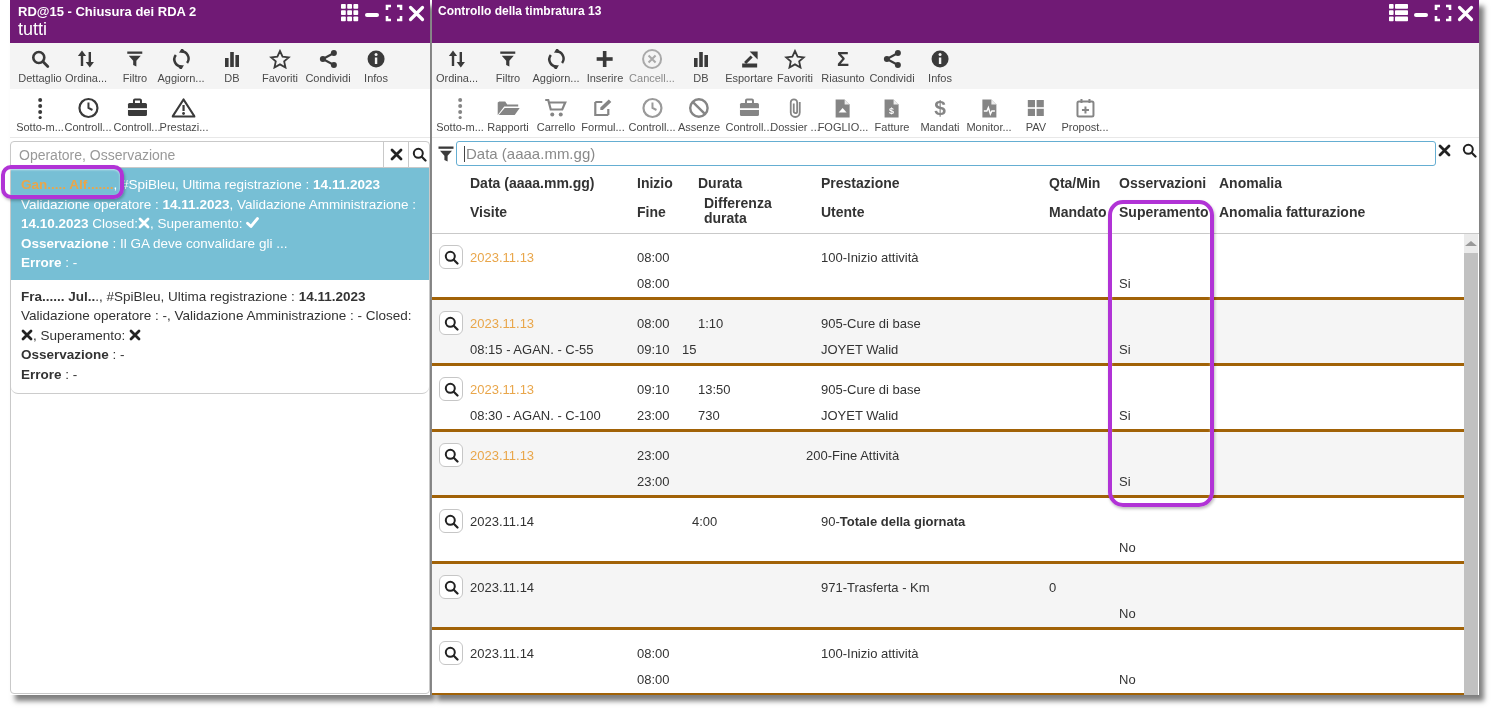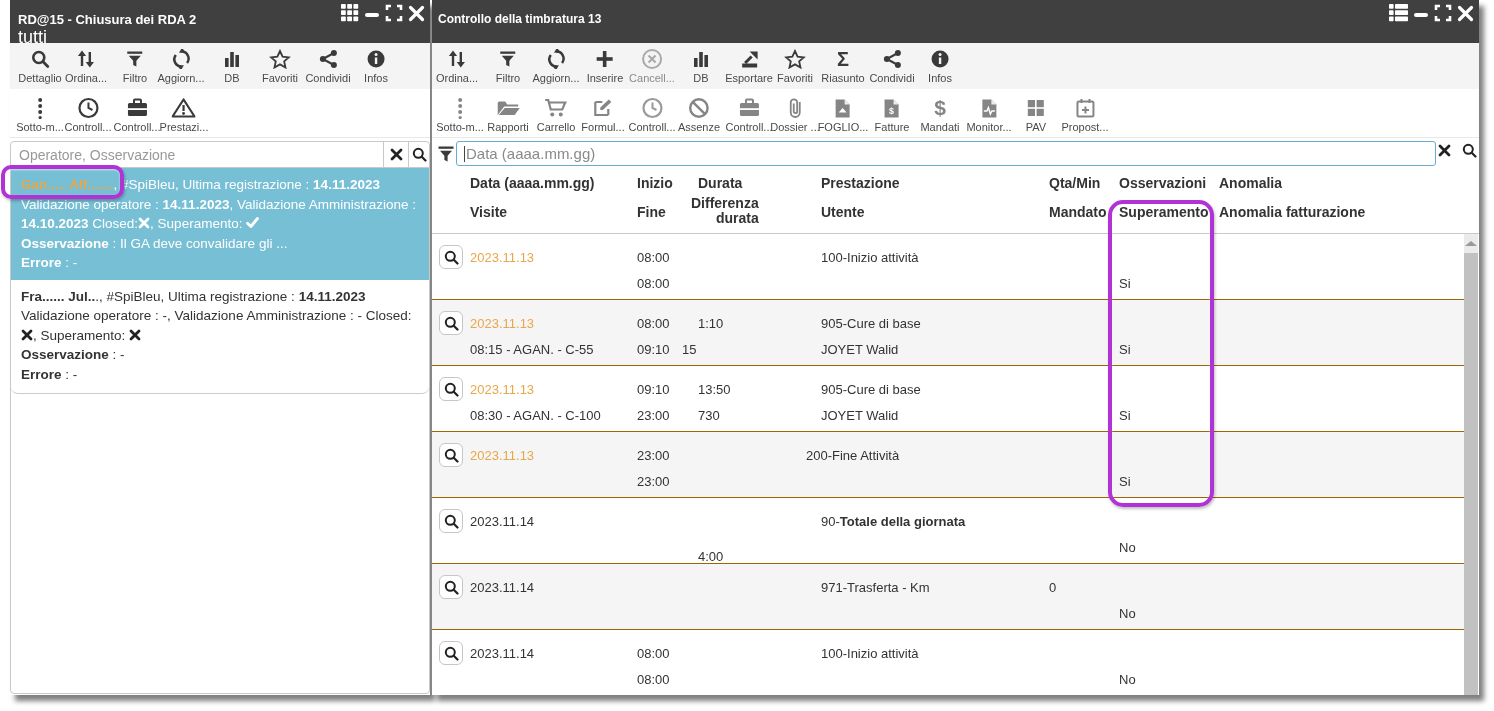--- a/index.html
+++ b/index.html
@@ -1,21 +1,21 @@
 <!DOCTYPE html>
 <html><head>
 <meta charset="utf-8">
 <style>
 * { margin:0; padding:0; box-sizing:border-box; }
 html,body { width:1494px; height:711px; background:#fff; font-family:"Liberation Sans", sans-serif; overflow:hidden; }
 .win { position:absolute; top:0; background:#fff; box-shadow:5px 6px 5px rgba(0,0,0,0.5); }
 #winL { left:10px; width:420px; height:695px; }
 #winR { left:432px; width:1047px; height:695px; }
 .hdr .t1, .hdr .t2 { white-space:nowrap; }
-.hdr { position:absolute; top:0; left:0; right:0; height:43px; background:#404040; color:#fff; padding:11px 0 0 8px; }
+.hdr { position:absolute; top:0; left:0; right:0; height:43px; background:#701a75; color:#fff; padding:3px 0 0 8px; }
 .hdr .t1 { font-size:13px; font-weight:bold; line-height:17px; }
 .hdr .t2 { font-size:18px; line-height:20px; font-weight:normal; margin-top:-1px; }
 #winR .hdr .t1 { font-size:12px; line-height:15px; margin-top:1px; }
 #winR .hdr { padding-left:6px; }
 #winR .hdr .t2 { font-size:16.5px; }
 .wicons { position:absolute; top:4px; right:5px; display:flex; align-items:center; }
 .wicons svg { display:block; }
 .tb { position:absolute; left:0; right:0; }
 .tb1 { top:43px; height:46px; background:#f4f4f4; }
 .tb2 { top:89px; height:49px; background:#fff; border-bottom:1px solid #e8e8e8; }
@@ -39,21 +39,21 @@
 .orange { color:#e9a64a; font-weight:bold; }
 .item b { font-weight:bold; }
 
 #frow { position:absolute; top:139px; left:0; right:0; height:29px; background:#fff; }
 #finput { position:absolute; left:24px; top:2px; width:980px; height:25px; border:1px solid #65aed2; border-radius:3px; background:#fff; color:#8a8a8a; font-size:15px; line-height:23px; padding-left:9px; }
 
 #thead { position:absolute; top:168px; left:0; right:0; height:66px; border-bottom:1px solid #c9c9c9; font-size:14px; font-weight:bold; color:#333; }
 .hcell { line-height:16px; }
 .hcell { position:absolute; white-space:nowrap; }
 #tbody { position:absolute; top:234px; left:0; right:15px; bottom:0; overflow:hidden; font-size:13px; color:#333; }
-.row { position:absolute; left:0; right:0; height:66px; border-bottom:1px solid #a16207; }
+.row { position:absolute; left:0; right:0; height:66px; border-bottom:3px solid #a16207; }
 .row.alt { background:#f5f5f5; }
 .cell { position:absolute; white-space:nowrap; line-height:15px; }
 .l1 { top:16px; }
 .l2 { top:41.5px; }
 .mag { position:absolute; left:7px; top:11px; width:24px; height:24px; border:1px solid #c6c6c6; border-radius:6px; background:#fff; display:flex; align-items:center; justify-content:center; }
 
 #sbar { position:absolute; top:234px; right:1px; width:14px; bottom:0; background:#ebebeb; }
 #sbar .thumb { position:absolute; top:19px; left:0; right:0; bottom:0; background:#c1c1c1; }
 #sbar .up { position:absolute; top:7px; left:1px; width:0; height:0; border-left:6px solid transparent; border-right:6px solid transparent; border-bottom:5px solid #999; }
 
@@ -557,21 +557,21 @@
           <circle cx="6.3" cy="6.3" r="4.5" fill="none" stroke="#222" stroke-width="2"></circle>
           <line x1="9.75" y1="9.75" x2="13.5" y2="13.5" stroke="#222" stroke-width="2.2" stroke-linecap="round"></line>
         </svg></div>
   </div>
   <div id="thead">
       <div class="hcell" style="left:38px;top:7px;">Data (aaaa.mm.gg)</div>
       <div class="hcell" style="left:38px;top:36px;">Visite</div>
       <div class="hcell" style="left:205px;top:7px;">Inizio</div>
       <div class="hcell" style="left:205px;top:36px;">Fine</div>
       <div class="hcell" style="left:266px;top:7px;">Durata</div>
-      <div class="hcell" style="left:259px;top:28px;line-height:15px;text-align:right;">Differenza<br>durata</div>
+      <div class="hcell" style="left:272px;top:28px;line-height:15px;">Differenza<br>durata</div>
       <div class="hcell" style="left:389px;top:7px;">Prestazione</div>
       <div class="hcell" style="left:389px;top:36px;">Utente</div>
       <div class="hcell" style="left:617px;top:7px;">Qta/Min</div>
       <div class="hcell" style="left:617px;top:36px;">Mandato</div>
       <div class="hcell" style="left:687px;top:7px;">Osservazioni</div>
       <div class="hcell" style="left:687px;top:36px;">Superamento</div>
       <div class="hcell" style="left:787px;top:7px;">Anomalia</div>
       <div class="hcell" style="left:787px;top:36px;">Anomalia fatturazione</div>
     </div>
   <div id="tbody">
@@ -636,21 +636,21 @@
         <div class="cell l2" style="left:687px;">Si</div>
       </div>
       <div class="row" style="top:264px;">
         <div class="mag">
           <svg width="15" height="15" viewBox="0 0 15 15">
             <circle cx="6.3" cy="6.3" r="4.5" fill="none" stroke="#222" stroke-width="2"></circle>
             <line x1="9.75" y1="9.75" x2="13.5" y2="13.5" stroke="#222" stroke-width="2.2" stroke-linecap="round"></line>
           </svg>
         </div>
         <div class="cell l1" style="left:38px;">2023.11.14</div>
-        <div class="cell l1" style="left:266px;margin-top:35px;">4:00</div>
+        <div class="cell l1" style="left:260px;">4:00</div>
         <div class="cell l1" style="left:389px;">90-<b>Totale della giornata</b></div>
         <div class="cell l2" style="left:687px;">No</div>
       </div>
       <div class="row alt" style="top:330px;">
         <div class="mag">
           <svg width="15" height="15" viewBox="0 0 15 15">
             <circle cx="6.3" cy="6.3" r="4.5" fill="none" stroke="#222" stroke-width="2"></circle>
             <line x1="9.75" y1="9.75" x2="13.5" y2="13.5" stroke="#222" stroke-width="2.2" stroke-linecap="round"></line>
           </svg>
         </div>

